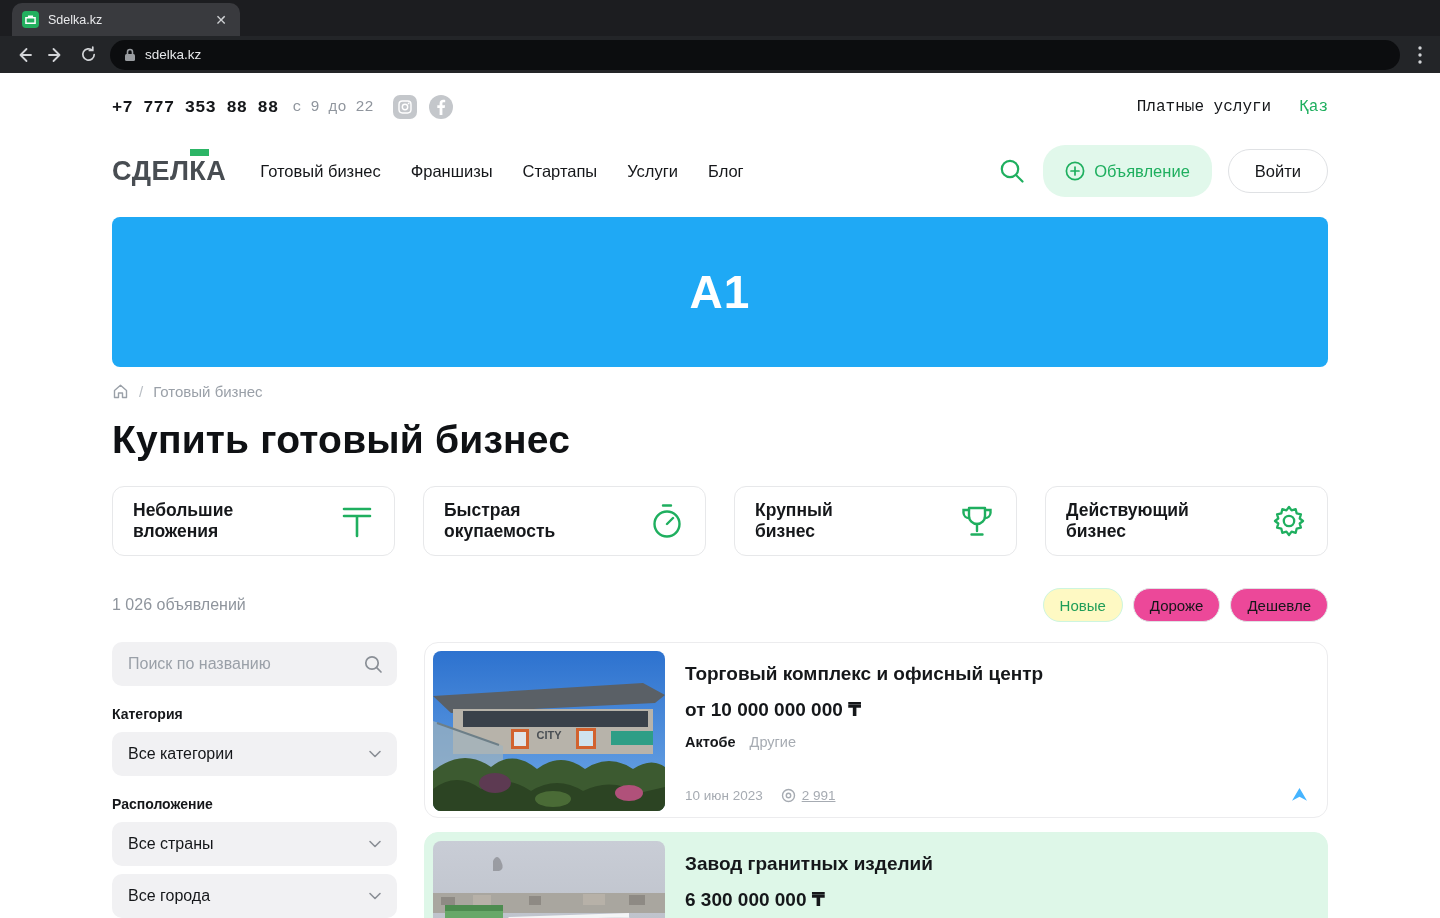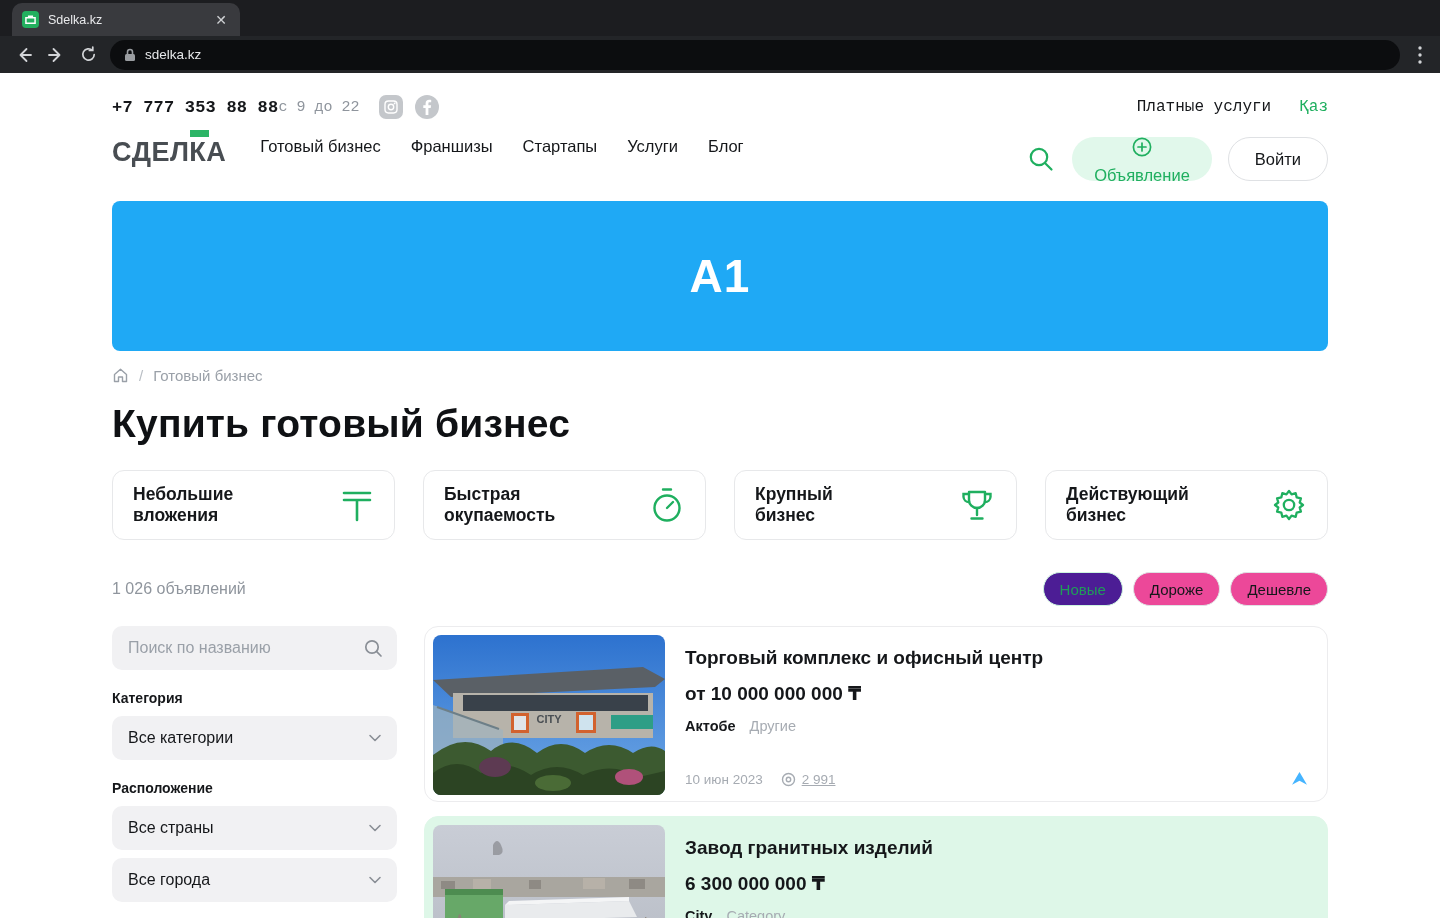--- a/index.html
+++ b/index.html
@@ -25,42 +25,42 @@
   .url-text { color:#e7e8ea; font-size:13.5px; }
   .menu-dots { width:40px; display:flex; justify-content:center; }
   .menu-dots svg { display:block; }
 
   
   .page { width:1440px; height:845px; background:#fff; overflow:hidden; }
   .inner { width:1216px; margin:0 auto; }
 
   .topbar { padding-top:22px; display:flex; align-items:center;font-family:Liberation Mono, monospace; }
   .phone { font-size:17px; font-weight:700; color:#15171a; letter-spacing:.2px; }
-  .hours { font-size:15px; color:#8f959d; }
+  .hours { font-size:15px; color:#8f959d; margin-left:14px; }
   .soc { margin-left:20px; display:flex; align-items:center; gap:12px; }
   .soc-ig { width:24px; height:24px; border-radius:7px; background:#c4c7cb;
     display:flex; align-items:center; justify-content:center; }
   .soc-fb { width:24px; height:24px; border-radius:50%; background:#c4c7cb;
     display:flex; align-items:center; justify-content:center; }
   .topbar-right { margin-left:auto; display:flex; align-items:center; gap:28px; }
   .paid { font-size:16px; color:#15171a;text-align:center; }
   .lang { font-size:16px; color:#1faf5f; font-weight:500; }
 
-  .header { margin-top:18px; display:flex; }
+  .header { margin-top:26px; display:flex; align-items:center; }
   .logo { font-size:27px; font-weight:800; color:#484d52; letter-spacing:.5px; display:flex; }
   .logo .k { position:relative; }
   .logo .k::before { content:""; position:absolute; left:1px; top:-7px; width:19px; height:7px;
     background:#2cb566; }
   .nav { display:flex; gap:30px; margin-left:34px; }
   .nav a { font-size:16.5px; color:#15171a; text-decoration:none; font-weight:500; }
   .header-right { margin-left:auto; display:flex; align-items:center; gap:16px; }
   .search-btn { display:flex; }
-  .ad-btn { height:44px; background:#e1f8eb; border-radius:22px; border:none;
+  .ad-btn { height:52px; background:#e1f8eb; border-radius:22px; border:none;
     display:flex; align-items:center; gap:9px; padding:0 22px;
-    color:#1faf5f; font-size:16.5px; font-weight:500;flex-direction:column; }
+    color:#1faf5f; font-size:16.5px; font-weight:500; }
   .login-btn { height:44px; background:#fff; border:1px solid #dfe1e4; border-radius:22px;
     padding:0 26px; font-size:16.5px; color:#15171a; font-weight:500; }
 
   .banner { margin-top:20px; height:150px; background:#1fa9f5; border-radius:8px;
     display:flex; align-items:center; justify-content:center; }
   .banner-text { color:#fff; font-size:46px; font-weight:700; letter-spacing:1px; }
 
   .breadcrumb { margin-top:16px; display:flex; align-items:center; gap:10px;
     font-size:15px; color:#9aa0a8; }
   .crumb-sep { color:#b9bec4; }
@@ -72,21 +72,21 @@
   .qcard { height:70px; background:#fff; border:1px solid #e7e8ea; border-radius:12px;
     display:flex; align-items:center; justify-content:space-between; padding:0 20px; }
   .qcard .qlabel { font-size:17.5px; font-weight:600; color:#15171a; line-height:1.18; }
   .qcard .qicon { flex:none; display:flex; }
 
   .results-row { margin-top:32px; display:flex; align-items:center; }
   .count { font-size:16px; color:#8f959d; }
   .sorts { margin-left:auto; display:flex; gap:10px; }
   .pill { height:34px; border-radius:17px; padding:0 16px; font-size:15px;
     display:flex; align-items:center; background:#ec4899; border:1px solid #dfe1e4; color:#15171a; }
-  .pill.active { background:#4c1d95; border-color:#cdf5df; color:#1f9d58; }
+  .pill.active { background:#fef9c3; border-color:#cdf5df; color:#1f9d58; }
 
   .content { margin-top:20px; display:flex; gap:27px; align-items:flex-start; }
   .sidebar { width:285px; flex:none; }
   .sb-search { position:relative; }
   .sb-search input { width:100%; height:44px; background:#f1f1f3; border:none; border-radius:10px;
     padding:0 40px 0 16px; font-size:16px; color:#15171a; outline:none;
     font-family:"Liberation Sans","DejaVu Sans",sans-serif; }
   .sb-search input::placeholder { color:#9aa0a8; }
   .sb-search .sb-search-icon { position:absolute; right:13px; top:12px; }
   .sb-label { margin:20px 0 10px; font-size:14px; font-weight:700; color:#15171a; }

